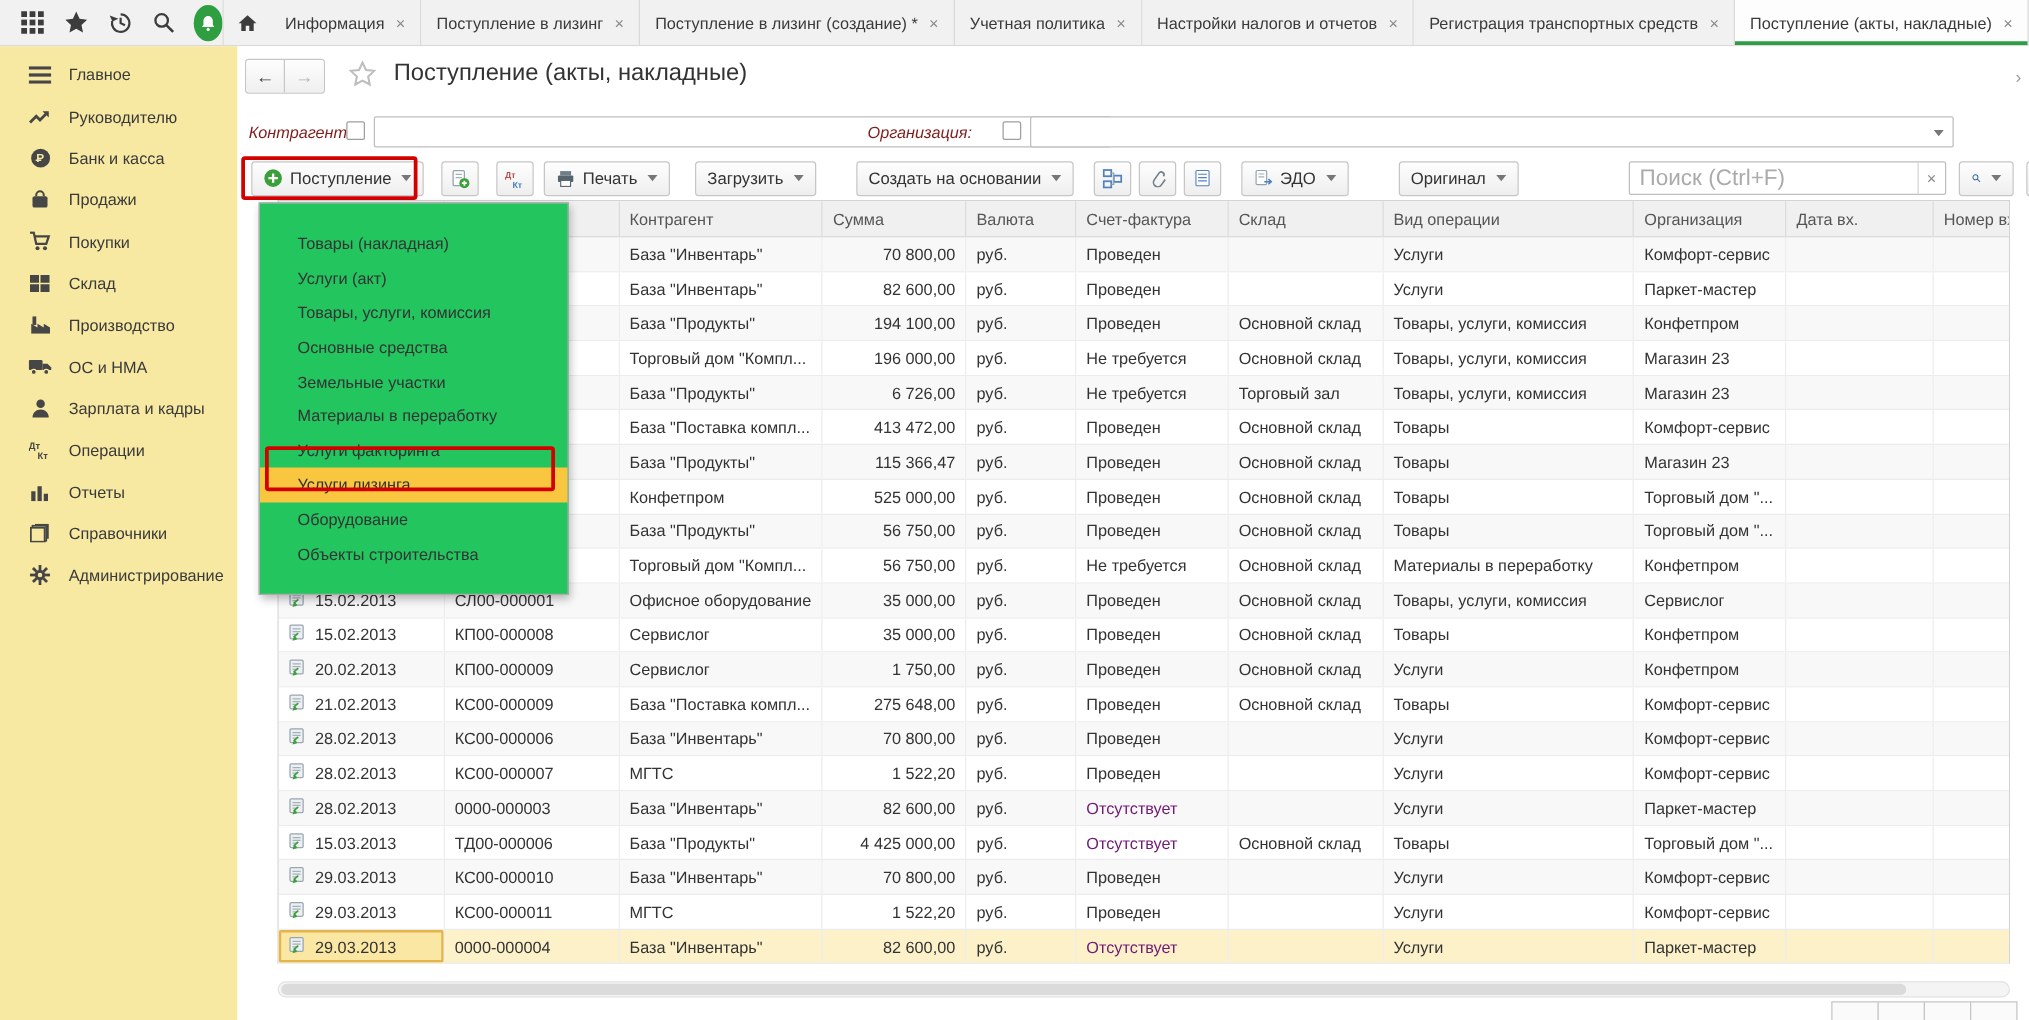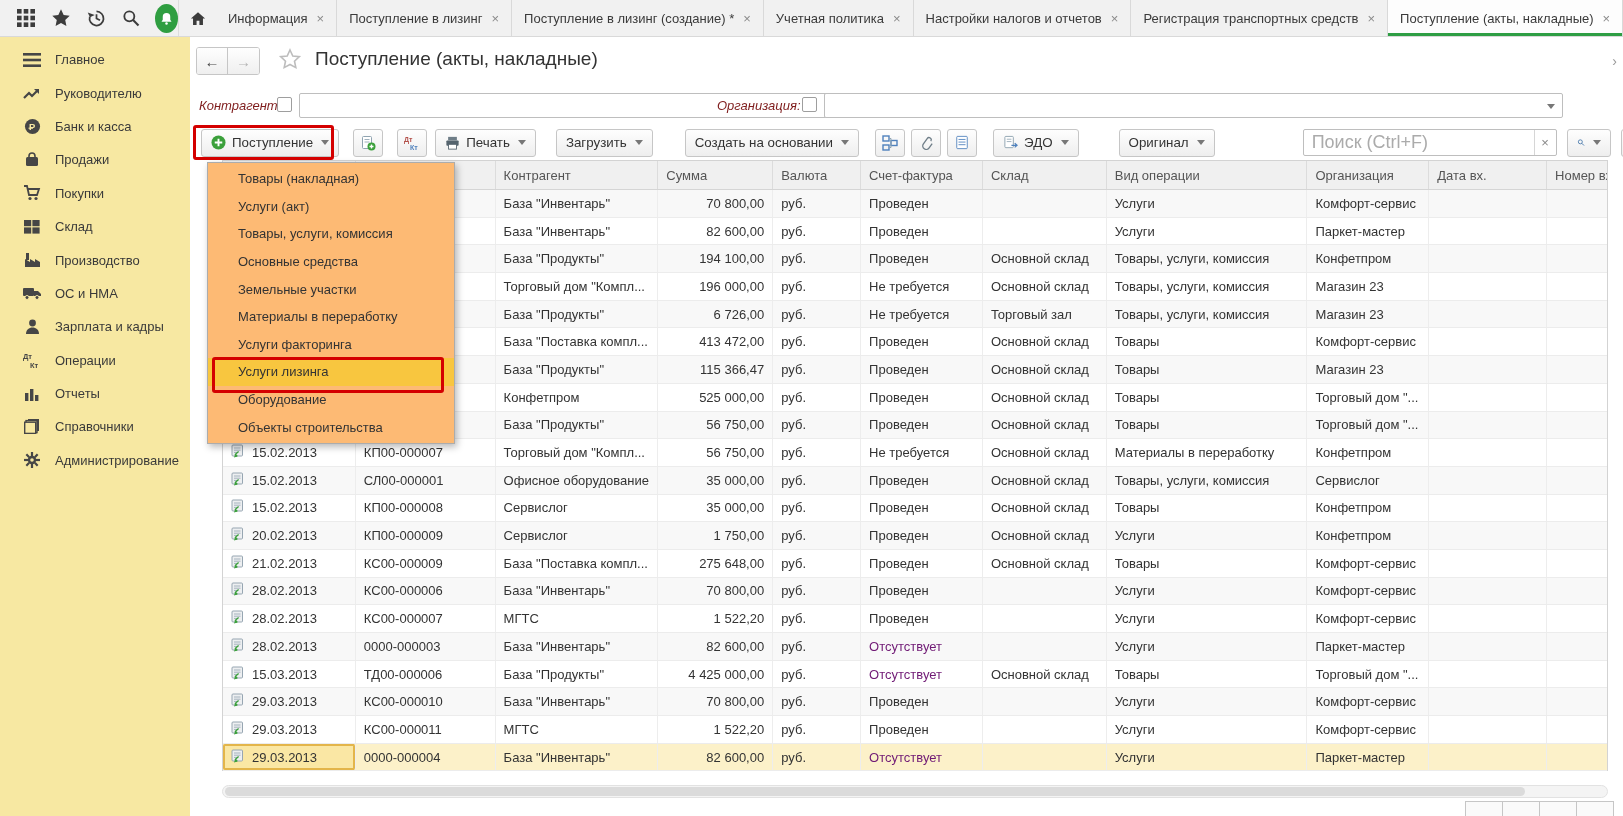--- a/index.html
+++ b/index.html
@@ -78,22 +78,22 @@
   .tr.selected .td.focus-cell { box-shadow:inset 0 0 0 2px #E3B54A; background:#FAE7A4; border-radius:2px; }
 
   
   .hscroll { position:absolute; left:32px; top:748px; width:1386px; height:13px; background:#F4F4F4;
     border:1px solid #E2E2E2; border-radius:7px; }
   .hthumb { position:absolute; left:2px; top:1px; width:1300px; height:9px; background:#DBDBDB; border-radius:5px; }
   .nav-squares { position:absolute; left:1276px; top:764px; display:flex; }
   .nav-sq { width:38px; height:22px; border:1px solid #C6C6C6; background:#FAFAFA; margin-left:-1px; }
 
   
-  .dropdown { position:absolute; left:207px; top:162px; width:248px; background:#fdba74;
-    border:1px solid #ACACAC; box-shadow:2px 3px 7px rgba(0,0,0,0.28); z-index:50; padding:2px 0; }
+  .dropdown { position:absolute; left:207px; top:162px; width:248px; background:#22c55e;
+    border:1px solid #ACACAC; box-shadow:2px 3px 7px rgba(0,0,0,0.28); z-index:50; padding:18px 0; }
   .menu-item { height:27.6px; display:flex; align-items:center; padding-left:30px; color:#333; white-space:nowrap; }
   .menu-item.hl { background:#F8C63F; }
 
   
   .annot { position:absolute; border:3px solid #D40000; border-radius:3px; z-index:60; pointer-events:none; }
   .annot-btn { left:193px; top:125px; width:141px; height:35px; }
   .annot-menu { left:212px; top:357px; width:232px; height:36px; }
 </style>
 </head>
 <body>
@@ -339,21 +339,21 @@
     <span class="page-title">Поступление (акты, накладные)</span>
     <span class="panel-chevron">›</span>
   </div>
 
   <div class="filter-row">
     <span class="flt-label" style="left:9px">Контрагент:</span>
     <span class="checkbox" style="left:87px"></span>
     <span class="combo" style="left:109px; width:590px">
         <span class="caret"></span>
       </span>
-    <span class="flt-label" style="left:527px">Организация:</span>
+    <span class="flt-label" style="left:504px">Организация:</span>
     <span class="checkbox" style="left:612px"></span>
     <span class="combo" style="left:634px; width:739px">
         <span class="caret"></span>
       </span>
   </div>
 
   <div class="toolbar">
     <button class="btn">
       <svg width="15" height="15" viewBox="0 0 16 16">
           <circle cx="8" cy="8" r="7.5" fill="#3BA03B"></circle>

